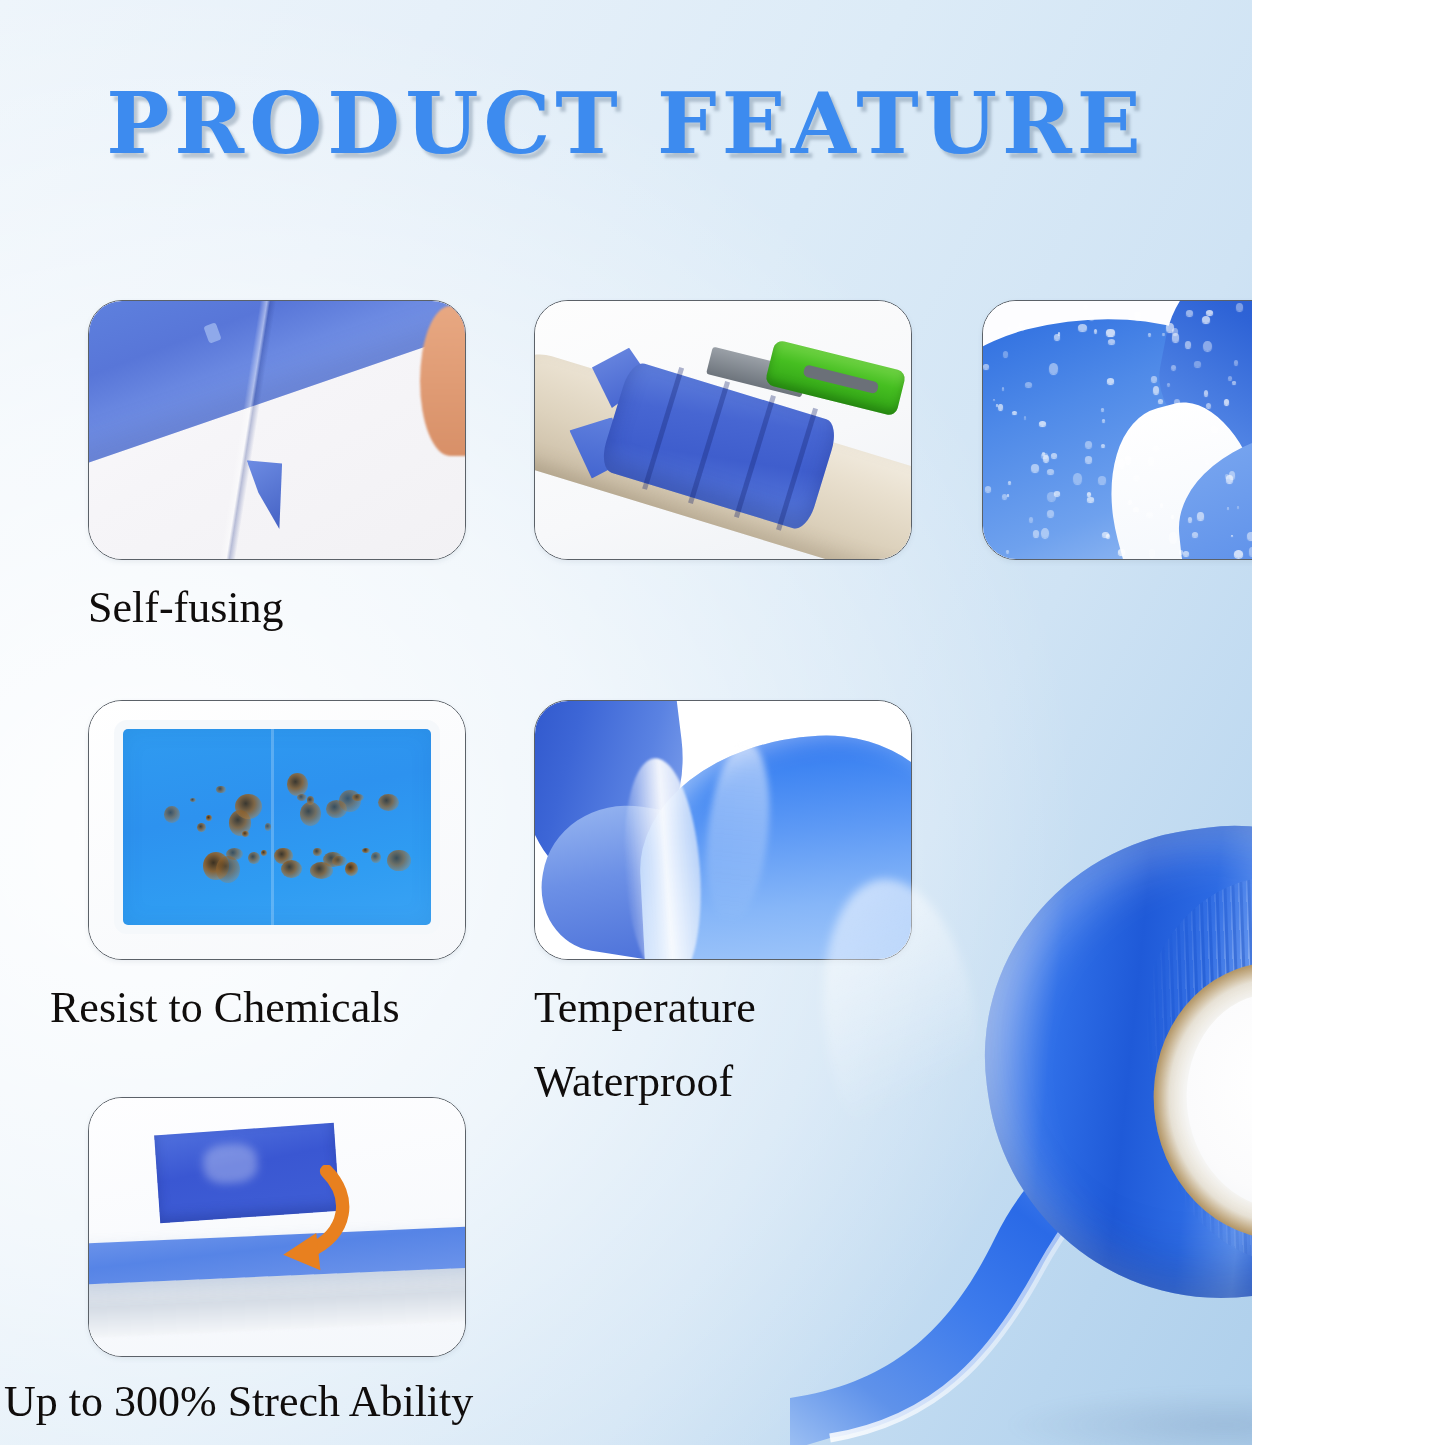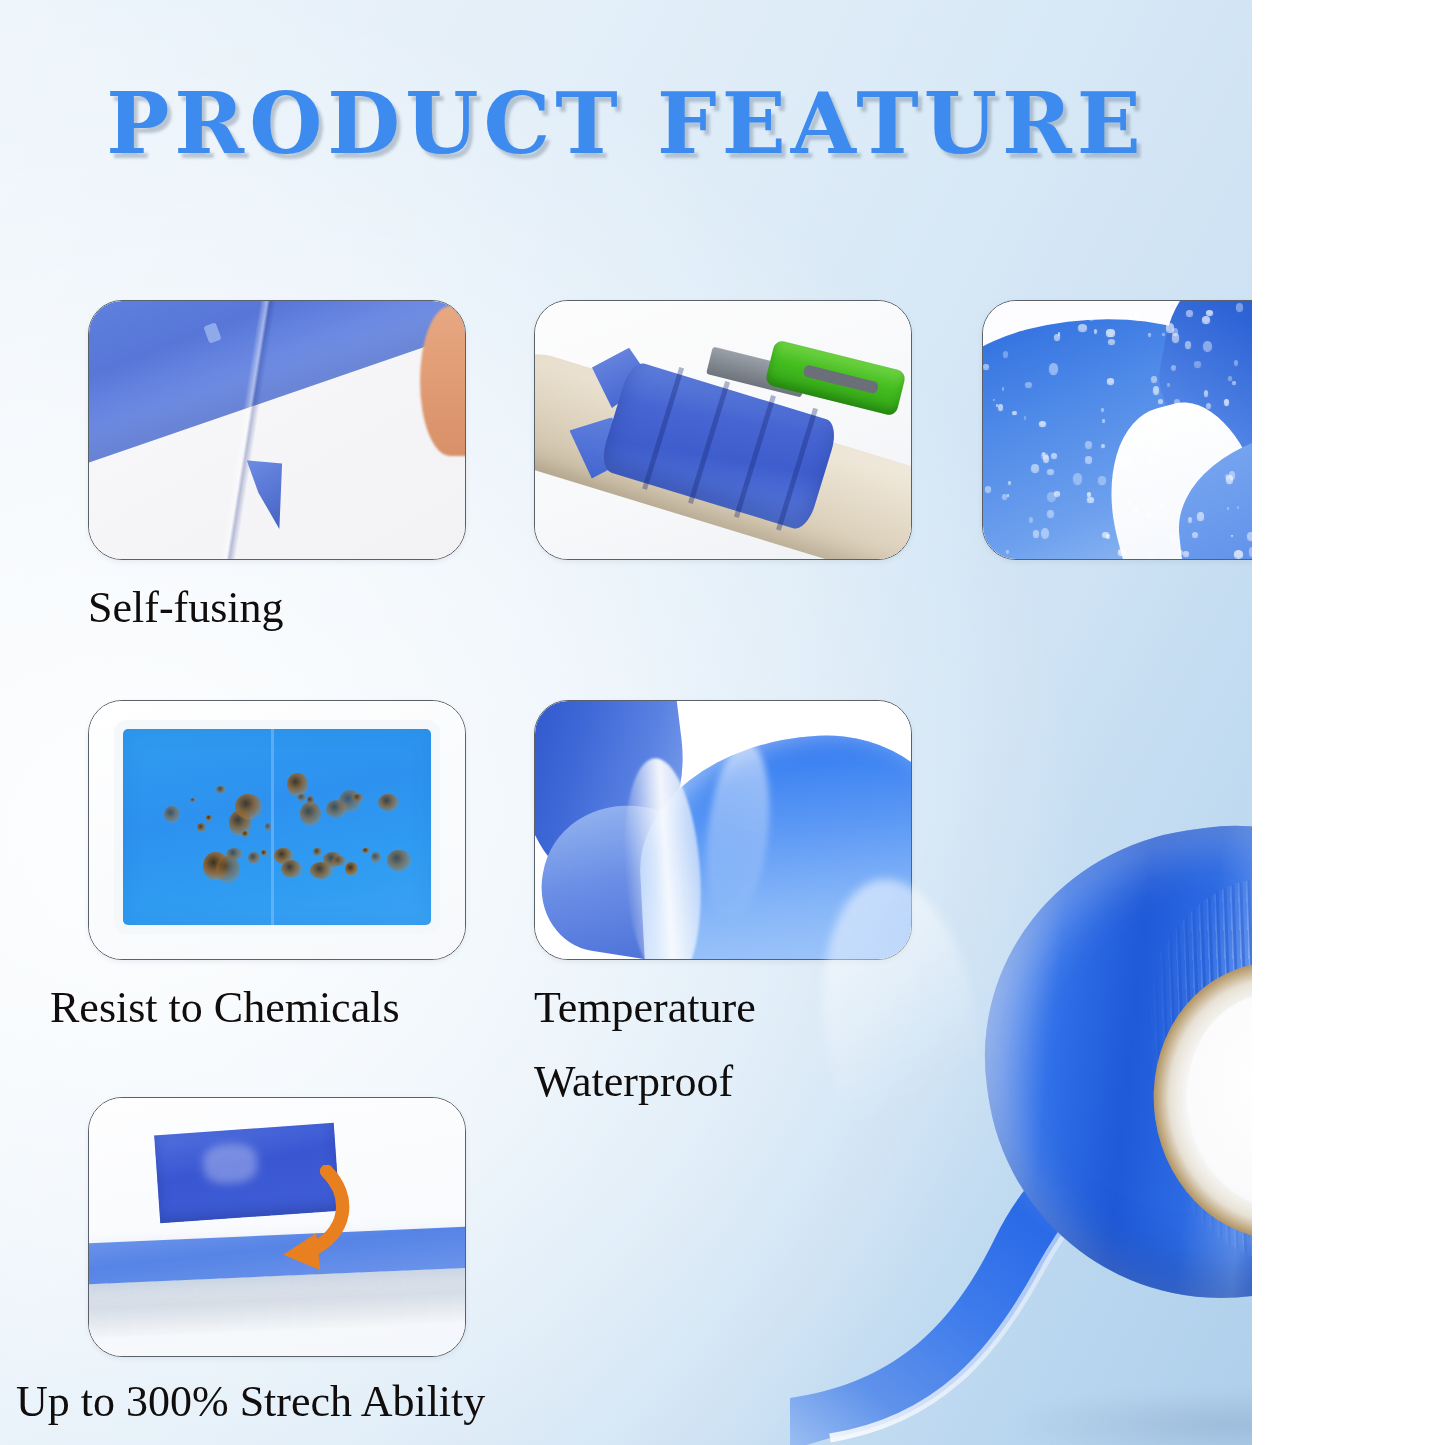--- a/index.html
+++ b/index.html
@@ -539,21 +539,21 @@
     <div class="photo">
       <div class="small"></div>
       <div class="shade"></div>
       <div class="longstrip"></div>
       <svg class="arrow" viewBox="0 0 100 110">
         <path d="M62 6 C 86 30, 84 66, 44 84" fill="none" stroke="#e8801f" stroke-width="13" stroke-linecap="round"></path>
         <path d="M52 66 L 20 87 L 56 102 Z" fill="#e8801f"></path>
       </svg>
     </div>
   </div>
-  <div class="caption" style="left:16px;top:1366px;width:580px;">Up to 300% Strech Ability</div>
+  <div class="caption" style="left:4px;top:1366px;width:580px;">Up to 300% Strech Ability</div>
 
   <div class="roll">
     <svg class="strip" viewBox="0 0 430 330">
       <defs>
         <linearGradient id="stripG" x1="0" y1="1" x2="1" y2="0">
           <stop offset="0%" stop-color="#9dc0f3"></stop>
           <stop offset="18%" stop-color="#5f92ea"></stop>
           <stop offset="42%" stop-color="#3d7bec"></stop>
           <stop offset="62%" stop-color="#2a6ae7"></stop>
           <stop offset="82%" stop-color="#5b8fee"></stop>

